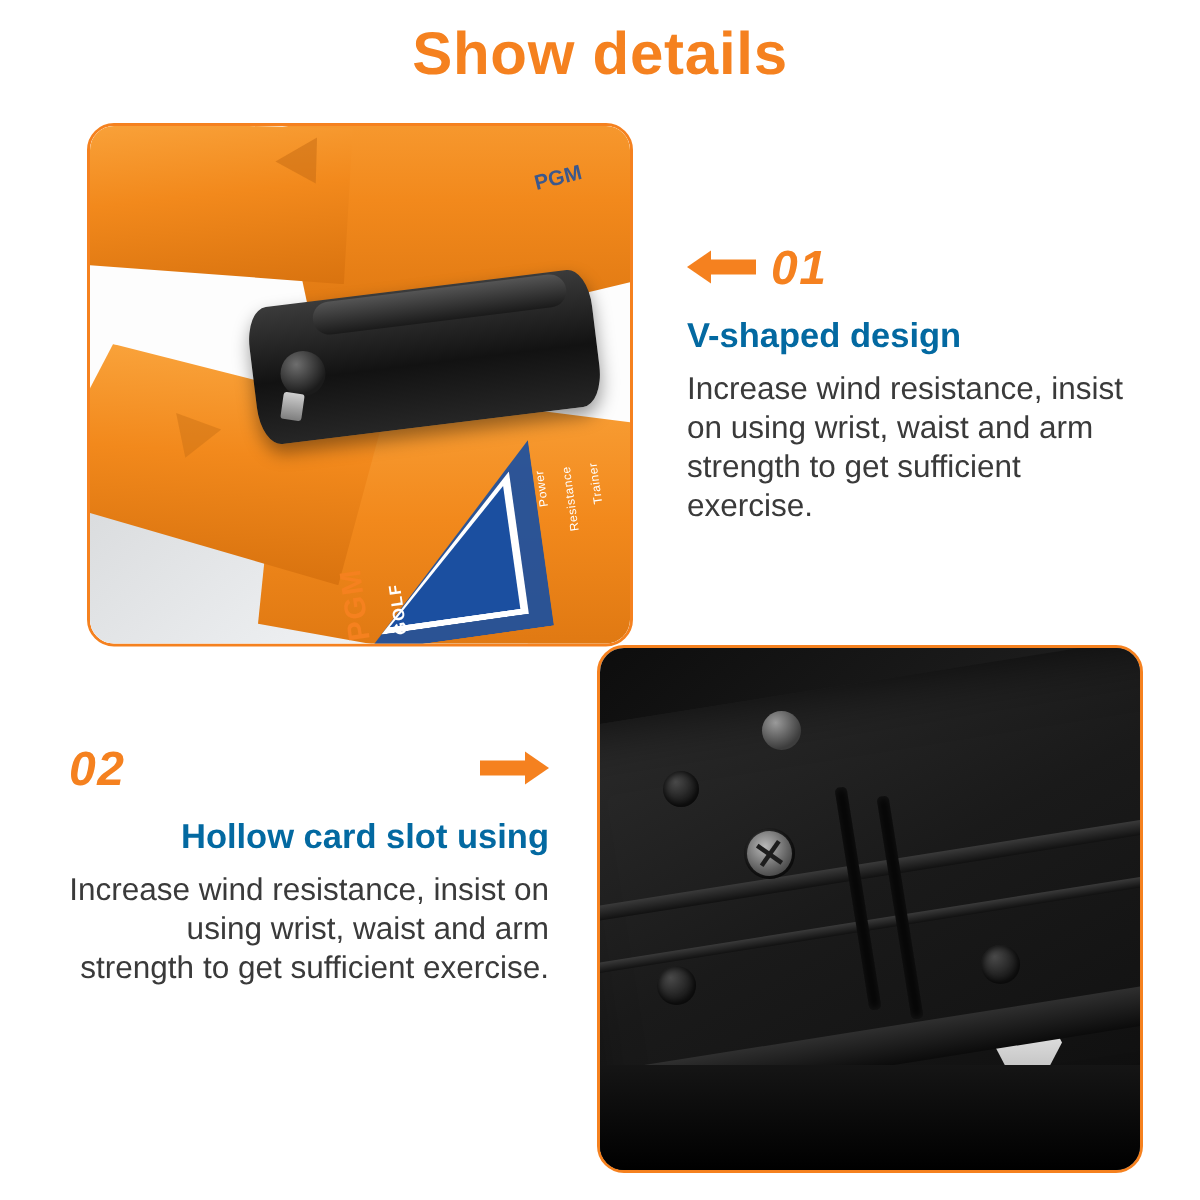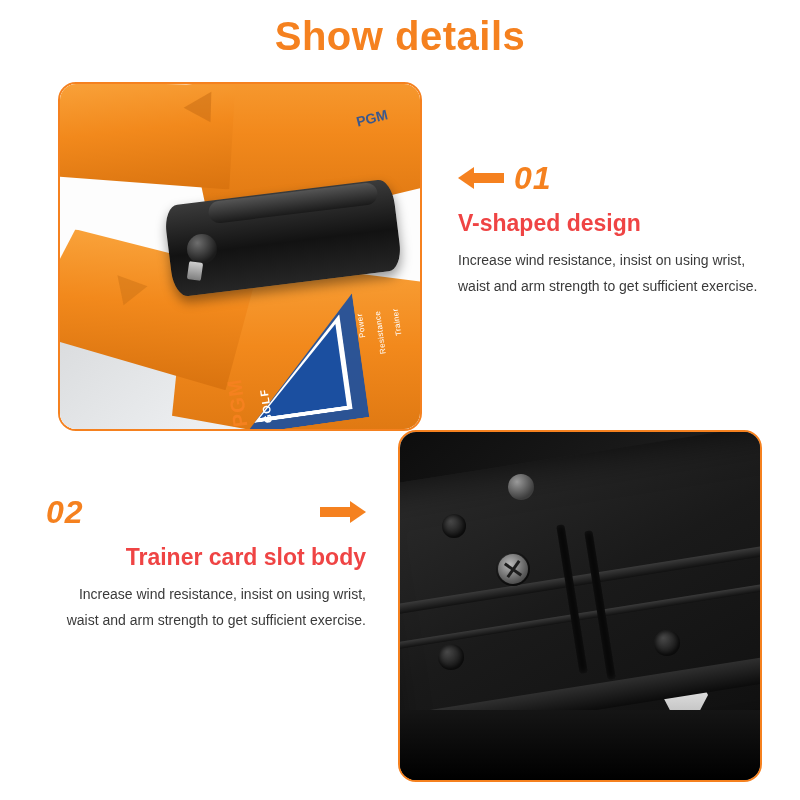--- a/index.html
+++ b/index.html
@@ -388,28 +388,28 @@
 
   .num {
     color: #F5811F;
     font-size: 32px;
     font-weight: bold;
     font-style: italic;
     letter-spacing: 1px;
   }
 
   .heading {
-    color: #ef4444;
+    color: #0369a1;
     font-size: 23px;
     font-weight: bold;
     margin-top: 12px;
   }
   .body-text {
     color: #3a3a3a;
-    font-size: 14px;
+    font-size: 21px;
     line-height: 26px;
     margin-top: 10px;
   }
 
   .block-02 .num-row { justify-content: space-between; }
   .block-02 .heading { text-align: right; }
   .block-02 .body-text { text-align: right; }
 
   .block-01 .heading { text-align: left; }
   .block-01 .body-text { text-align: left; }
@@ -480,17 +480,17 @@
     </div>
     <div class="heading">V-shaped design</div>
     <div class="body-text">Increase wind resistance, insist on using wrist, waist and arm strength to get sufficient exercise.</div>
   </div>
 
   <div class="block block-02">
     <div class="num-row">
       <span class="num">02</span>
       <span class="arrow-right"></span>
     </div>
-    <div class="heading">Trainer card slot body</div>
+    <div class="heading">Hollow card slot using</div>
     <div class="body-text">Increase wind resistance, insist on using wrist, waist and arm strength to get sufficient exercise.</div>
   </div>
 
 </div>
 
 </body></html>

